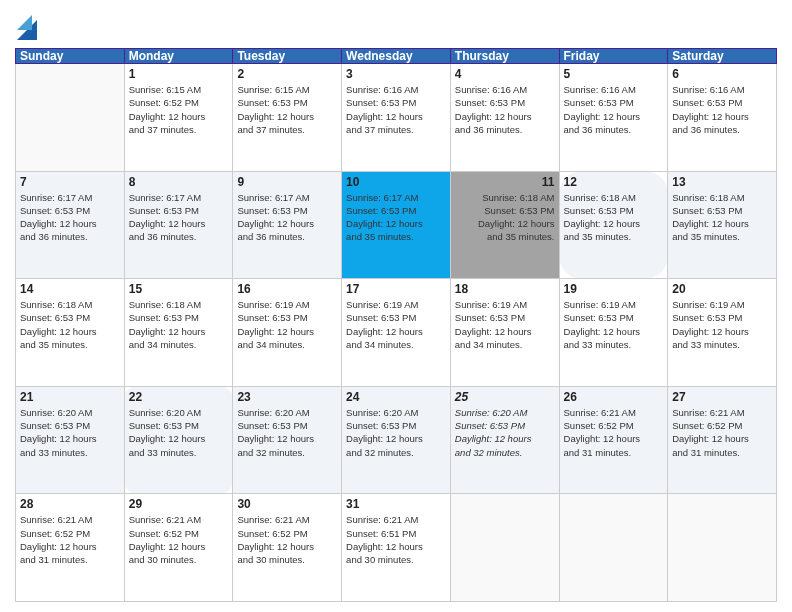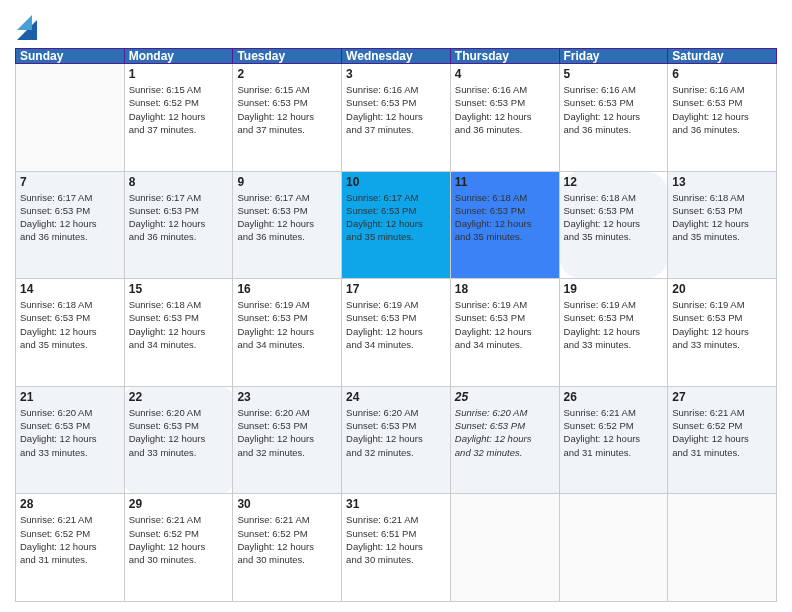--- a/index.html
+++ b/index.html
@@ -196,21 +196,21 @@
 Daylight: 12 hours
 and 36 minutes.</div>
           </td>
           <td style="background: #0ea5e9;">
             <span class="day-num">10</span>
             <div class="day-info" style="white-space: pre-line;">Sunrise: 6:17 AM
 Sunset: 6:53 PM
 Daylight: 12 hours
 and 35 minutes.</div>
           </td>
-          <td style="background: #3b82f6;">
+          <td style="background: #a3a3a3; text-align: right;">
             <span class="day-num">11</span>
             <div class="day-info" style="white-space: pre-line;">Sunrise: 6:18 AM
 Sunset: 6:53 PM
 Daylight: 12 hours
 and 35 minutes.</div>
           </td>
           <td style="background: rgb(240, 244, 249); border-radius: 23px;">
             <span class="day-num">12</span>
             <div class="day-info" style="white-space: pre-line;">Sunrise: 6:18 AM
 Sunset: 6:53 PM

